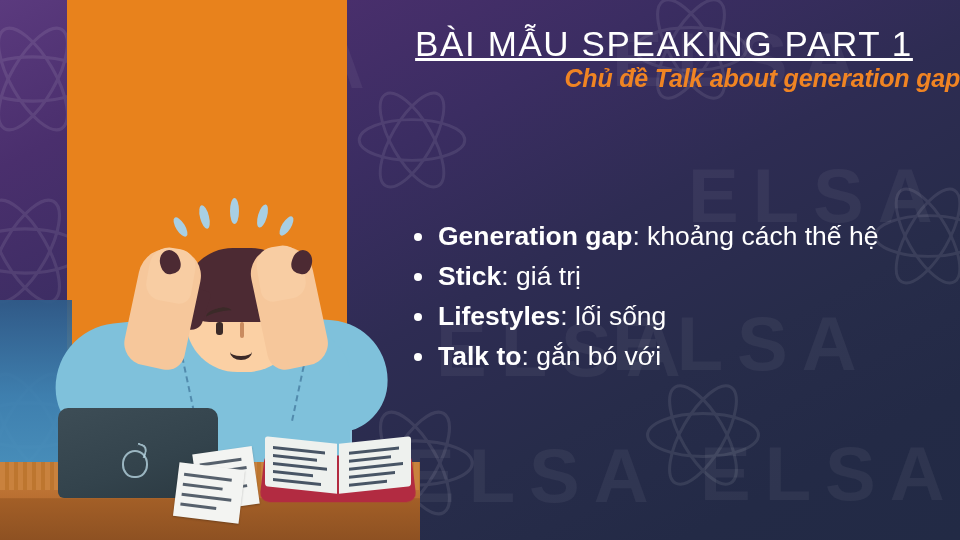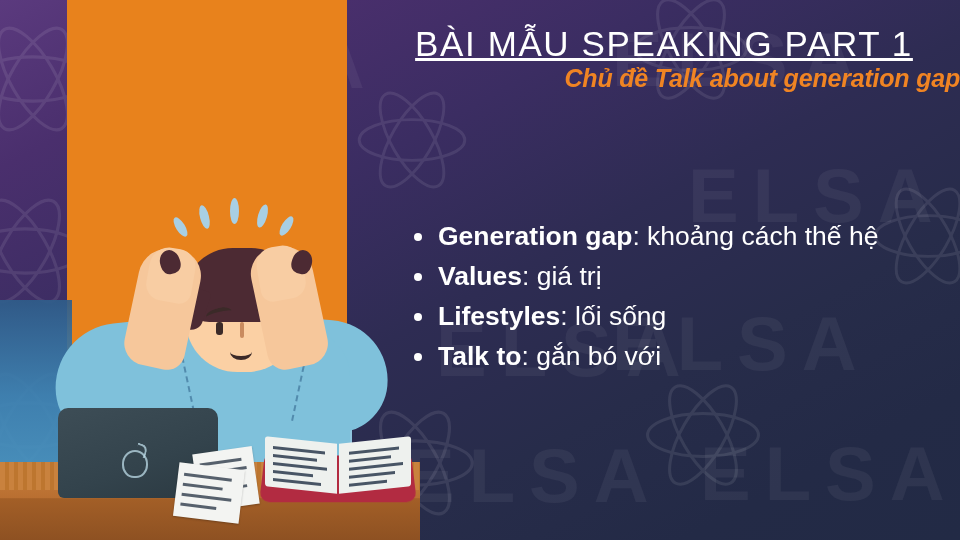--- a/index.html
+++ b/index.html
@@ -347,21 +347,21 @@
 
   <div id="content">
     <div id="title">BÀI MẪU SPEAKING PART 1</div>
     <div id="subtitle">Chủ đề Talk about generation gap</div>
 
     <ul id="bullets">
       <li class="li-ind1">
         <span class="en">Generation gap</span><span>: </span><span>khoảng cách thế hệ</span>
       </li>
       <li class="li-ind3">
-        <span class="en">Values</span><span>: </span><span>giá trị</span>
+        <span class="en">Stick</span><span>: </span><span>giá trị</span>
       </li>
       <li class="li-ind4">
         <span class="en">Lifestyles</span><span>: </span><span>lối sống</span>
       </li>
       <li class="li-ind5">
         <span class="en">Talk to</span><span>: </span><span>gắn bó với</span>
       </li>
     </ul>
   </div>
 </div>

